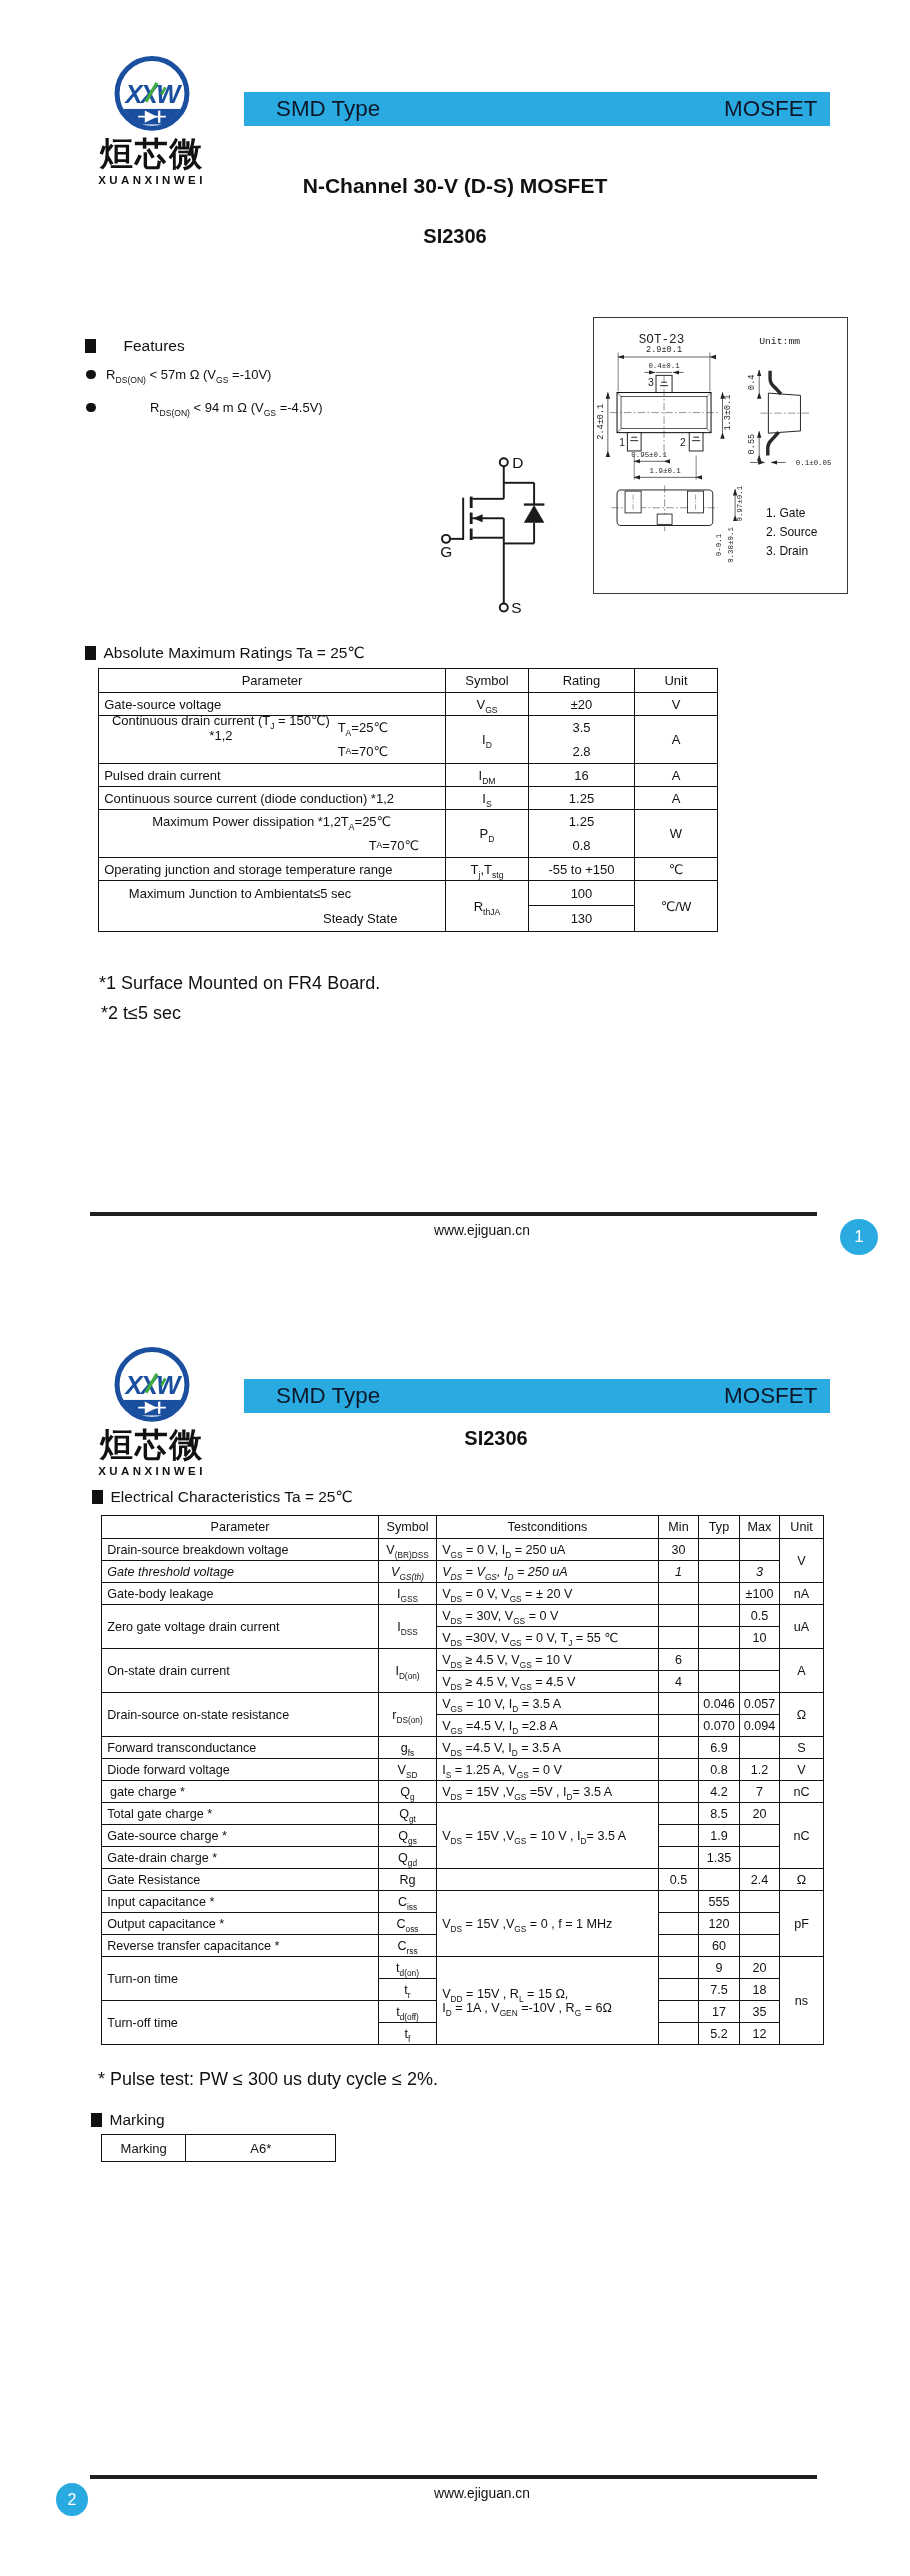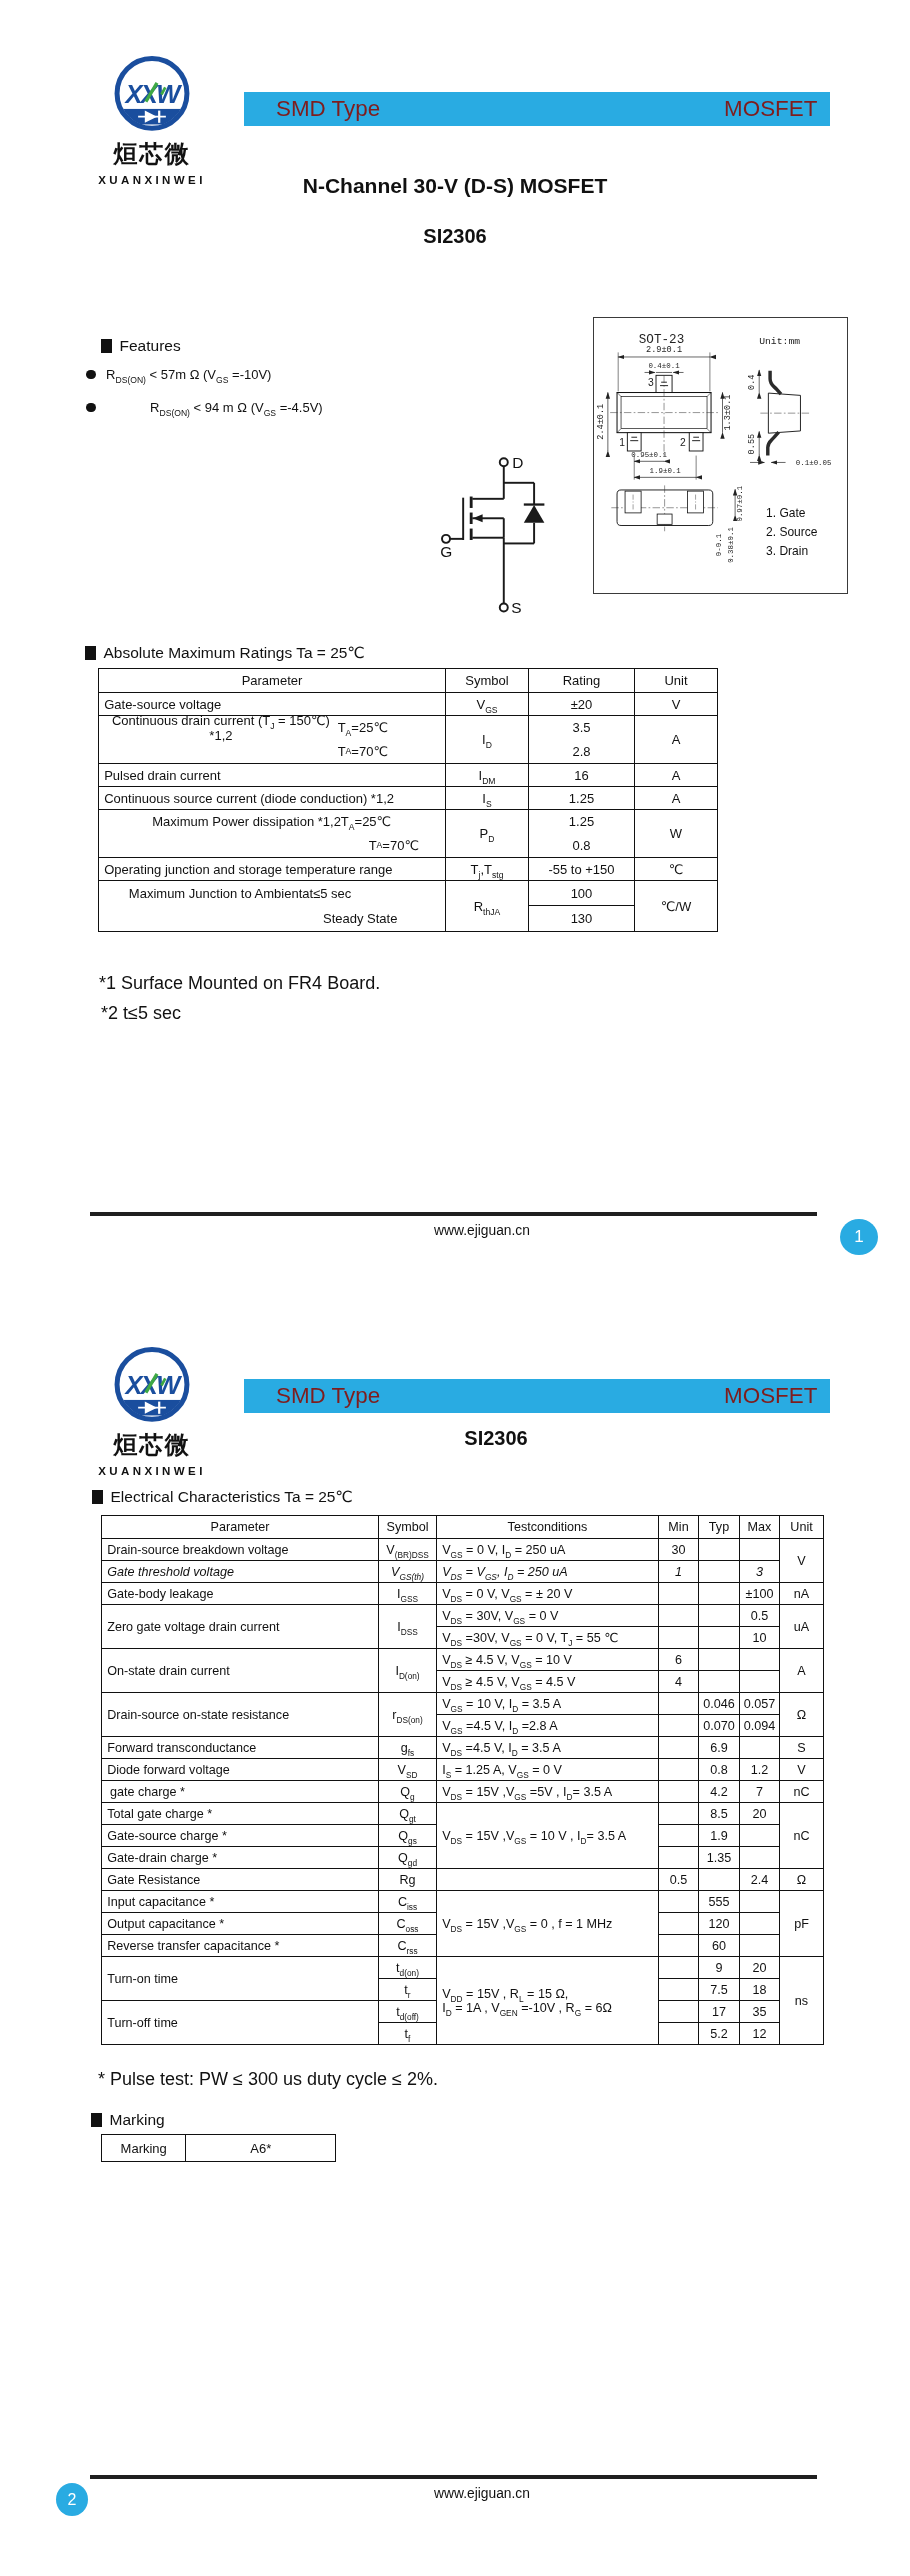--- a/index.html
+++ b/index.html
@@ -3,26 +3,26 @@
 <meta charset="utf-8">
 <style>
   html,body{margin:0;padding:0;background:#fff;}
   .canvas{position:relative;width:910px;height:2576px;background:#fff;overflow:hidden;
           font-family:"Liberation Sans","DejaVu Sans",sans-serif;color:#111;}
   .abs{position:absolute;}
 
   
   .logo{width:130px;text-align:center;}
   .logo svg{display:block;margin:0 auto;}
-  .logo .cn{font-size:24px;font-weight:bold;letter-spacing:1.7px;line-height:36px;margin-top:1.1px;
+  .logo .cn{font-size:33px;font-weight:bold;letter-spacing:1.7px;line-height:36px;margin-top:1.1px;
             font-family:"DejaVu Sans","Liberation Sans",sans-serif;}
   .logo .en{font-size:11.5px;letter-spacing:3.4px;margin-top:2.3px;font-weight:bold;}
 
   
-  .banner{width:586px;height:34px;background:#29ABE2;color:#7f1d1d;display:flex;
+  .banner{width:586px;height:34px;background:#29ABE2;color:#0f172a;display:flex;
           justify-content:space-between;align-items:center;padding:0 12.6px 0 32px;
           box-sizing:border-box;font-size:22.4px;}
 
   .doc-title{width:574px;text-align:center;font-size:21px;font-weight:bold;}
   .part-no{width:574px;text-align:center;font-size:20px;font-weight:bold;}
 
   
   .sec{display:flex;align-items:center;font-size:15.5px;}
   .sq{width:11px;height:14.3px;background:#111;margin-right:7.5px;flex:0 0 auto;}
 
@@ -92,21 +92,21 @@
   </div>
 
   <div class="abs banner" style="left:244px;top:92px;">
     <span>SMD Type</span>
     <span>MOSFET</span>
   </div>
 
   <div class="abs doc-title" style="left:168px;top:174px;">N-Channel 30-V (D-S) MOSFET</div>
   <div class="abs part-no" style="left:168px;top:225px;">SI2306</div>
 
-  <div class="abs sec" style="left:101px;top:337px;">
+  <div class="abs sec" style="left:85px;top:337px;gap:20px;">
     <span class="sq"></span>
     <span>Features</span>
   </div>
   <div class="abs feat" style="left:86px;top:367px;">
     <span class="dot"></span>
     <span>R<sub>DS(ON)</sub> &lt; 57m Ω  (V<sub>GS</sub> =-10V)</span>
   </div>
   <div class="abs feat" style="left:86px;top:400px;gap:44px;">
     <span class="dot"></span>
     <span>R<sub>DS(ON)</sub> &lt; 94 m Ω   (V<sub>GS</sub> =-4.5V)</span>

